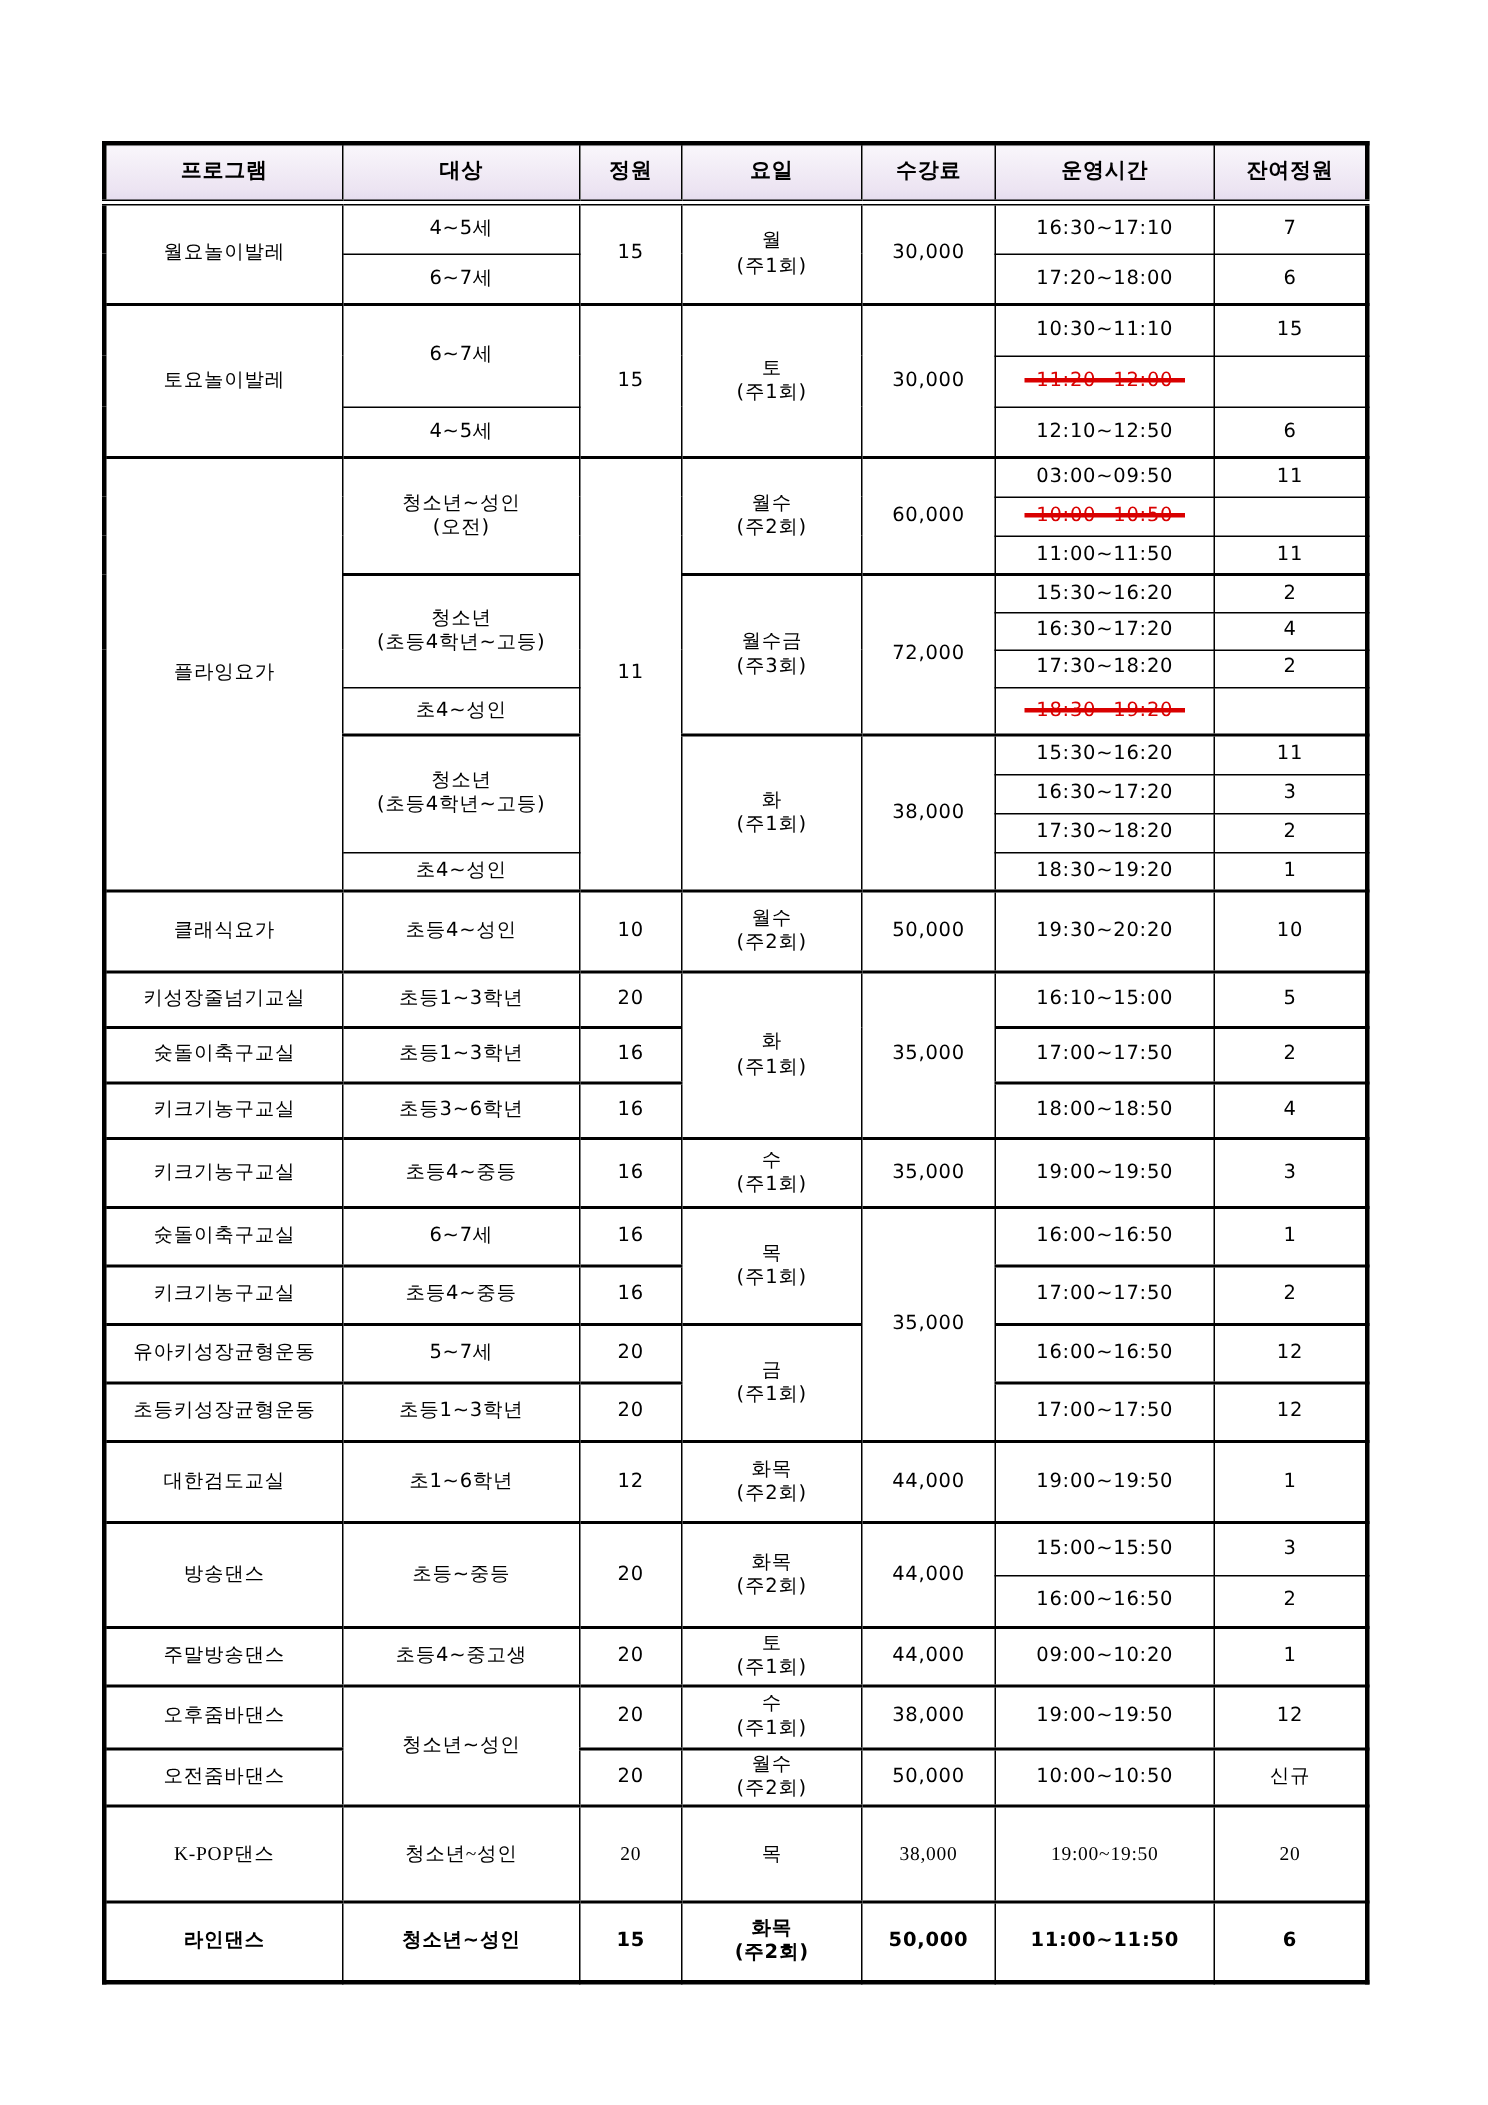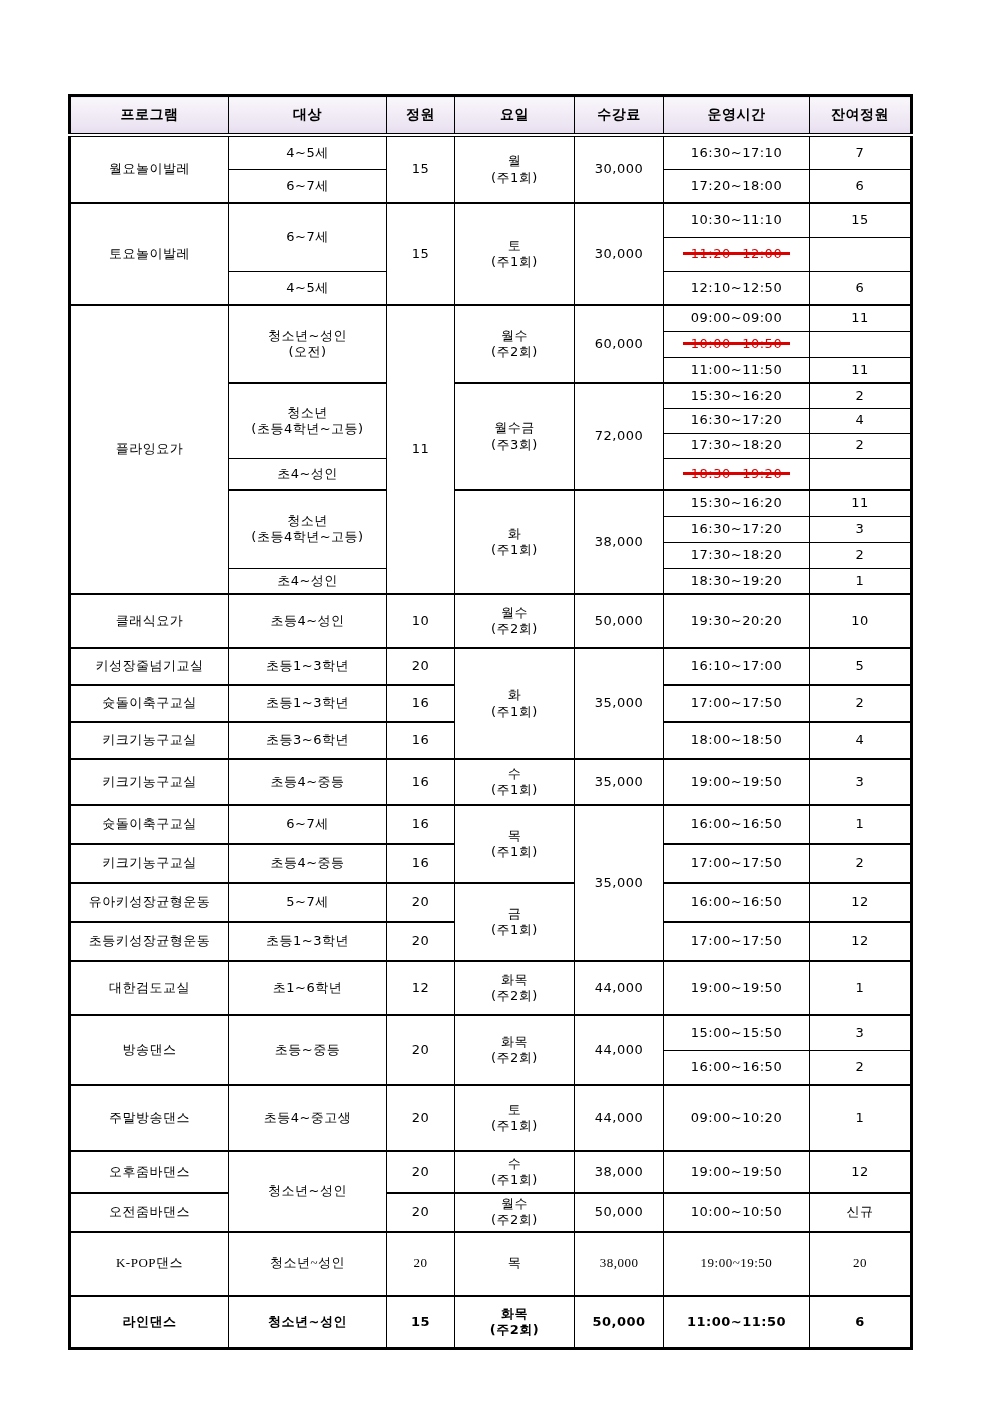--- a/index.html
+++ b/index.html
@@ -106,21 +106,21 @@
           <td>6</td>
         </tr>
         <tr class="gs" style="height: 26px;">
           <td rowspan="11">플라잉요가</td>
           <td rowspan="3">청소년~성인
 (오전)</td>
           <td rowspan="11">11</td>
           <td rowspan="3">월수
 (주2회)</td>
           <td rowspan="3">60,000</td>
-          <td>09:00~09:00</td>
+          <td>03:00~09:50</td>
           <td>11</td>
         </tr>
         <tr style="height: 26px;">
           <td><span class="strike">10:00~10:50</span></td>
           <td></td>
         </tr>
         <tr style="height: 26px;">
           <td>11:00~11:50</td>
           <td>11</td>
         </tr>
@@ -178,21 +178,21 @@
           <td>19:30~20:20</td>
           <td>10</td>
         </tr>
         <tr class="gs" style="height: 37px;">
           <td>키성장줄넘기교실</td>
           <td>초등1~3학년</td>
           <td>20</td>
           <td rowspan="3">화
 (주1회)</td>
           <td rowspan="3">35,000</td>
-          <td>16:10~17:00</td>
+          <td>16:10~15:00</td>
           <td>5</td>
         </tr>
         <tr class="gs" style="height: 37px;">
           <td>슛돌이축구교실</td>
           <td>초등1~3학년</td>
           <td>16</td>
           <td>17:00~17:50</td>
           <td>2</td>
         </tr>
         <tr class="gs" style="height: 37px;">
@@ -262,21 +262,21 @@
           <td rowspan="2">화목
 (주2회)</td>
           <td rowspan="2">44,000</td>
           <td>15:00~15:50</td>
           <td>3</td>
         </tr>
         <tr style="height: 35px;">
           <td>16:00~16:50</td>
           <td>2</td>
         </tr>
-        <tr class="gs" style="height: 66px;">
+        <tr class="gs" style="height: 38px;">
           <td>주말방송댄스</td>
           <td>초등4~중고생</td>
           <td>20</td>
           <td>토
 (주1회)</td>
           <td>44,000</td>
           <td>09:00~10:20</td>
           <td>1</td>
         </tr>
         <tr class="gs" style="height: 42px;">

